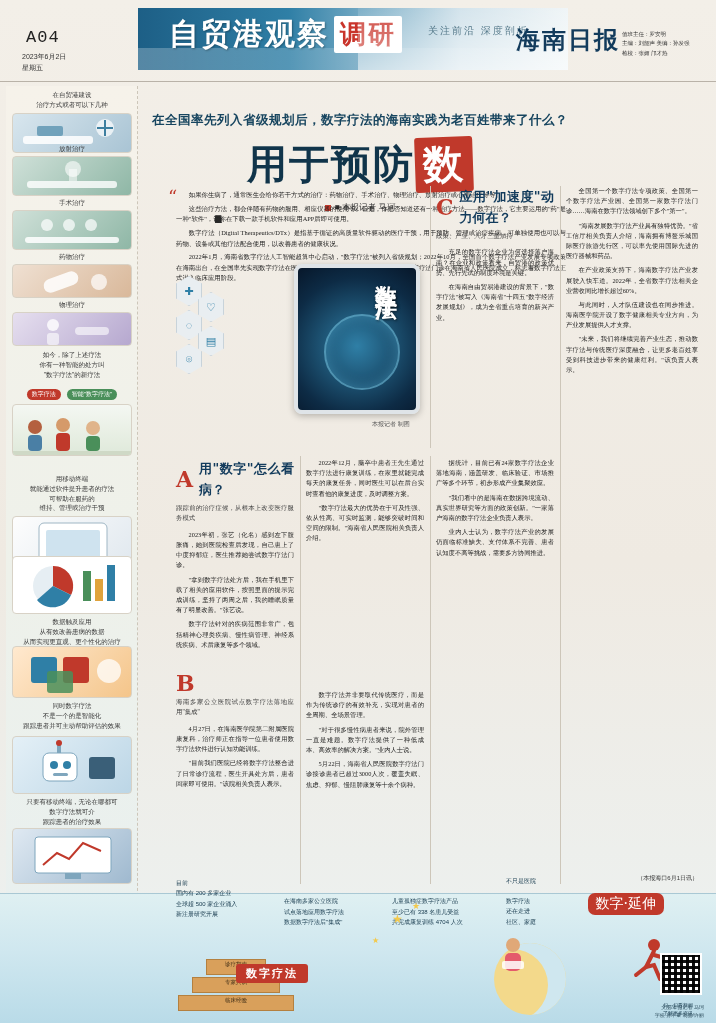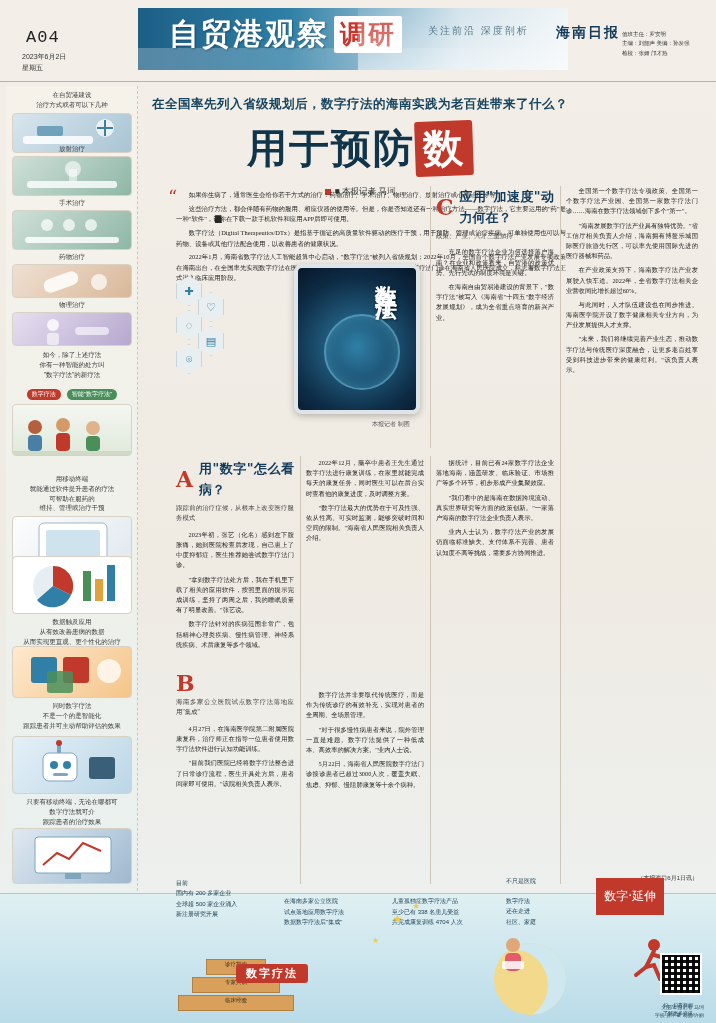--- a/index.html
+++ b/index.html
@@ -59,34 +59,34 @@
     position:absolute; left:290px; top:16px;
     font-size:10px; color:#17485f; letter-spacing:2px;
     font-family:"Liberation Sans", sans-serif;
   }
   .banner-wave {
     position:absolute; left:0; bottom:0; width:430px; height:22px;
     background:linear-gradient(90deg, rgba(255,255,255,.25), rgba(255,255,255,.05));
   }
   .paper-name {
     position:absolute; right:96px; top:24px;
-    font-size:14px; font-weight:bold; color:#123b5c;
+    font-size:24px; font-weight:bold; color:#123b5c;
     font-family:"DejaVu Serif", serif; letter-spacing:2px;
   }
   .masthead-meta {
     position:absolute; right:18px; top:30px; width:76px;
     font-size:5.5px; line-height:1.7; color:#333;
     font-family:"Liberation Sans", sans-serif;
   }
 
   
   .headline-zone { position:absolute; left:150px; top:96px; width:420px; text-align:center;}
   .kicker {
     font-size:12.5px; color:#17455f; letter-spacing:.5px;
-    font-family:"DejaVu Serif", serif; font-weight:bold;
+    font-family:"DejaVu Serif", serif; font-weight:bold;margin-top:16px;
   }
   .headline {
     margin-top:8px;
     font-size:40px; font-weight:bold; letter-spacing:2px;
     color:#10344a; font-family:"DejaVu Serif", serif;
   }
   .headline .hl-red {
     color:#ffffff; background:#c0392b; padding:0 8px; border-radius:3px;
     display:inline-block; transform:rotate(-2deg);
   }
@@ -242,22 +242,22 @@
       repeating-linear-gradient(0deg,#111 0 3px,#fff 3px 6px);
     background-blend-mode:multiply; border:2px solid #fff;
   }
   .qr-cap {
     position:absolute; right:8px; bottom:6px; width:60px;
     font-size:5px; text-align:center; color:#16394d; line-height:1.5;
     font-family:"Liberation Sans", sans-serif;
   }
   .ribbon {
     position:absolute; right:52px; bottom:108px;
-    background:#c0392b; color:#fff; font-size:12px; padding:10px 8px;
-    border-radius:0; font-family:"DejaVu Serif", serif;
+    background:#c0392b; color:#fff; font-size:14px; padding:2px 8px;
+    border-radius:7px; font-family:"DejaVu Serif", serif;
   }
   .kid { position:absolute; right:186px; bottom:44px; width:34px; height:44px;}
   .footnote {
     position:absolute; right:18px; top:874px; font-size:6px; color:#333;
     font-family:"Liberation Sans", sans-serif;
   }
   .credits {
     position:absolute; right:12px; bottom:4px; font-size:5px; color:#2a4a5a;
     text-align:right; line-height:1.6; font-family:"Liberation Sans", sans-serif;
   }

